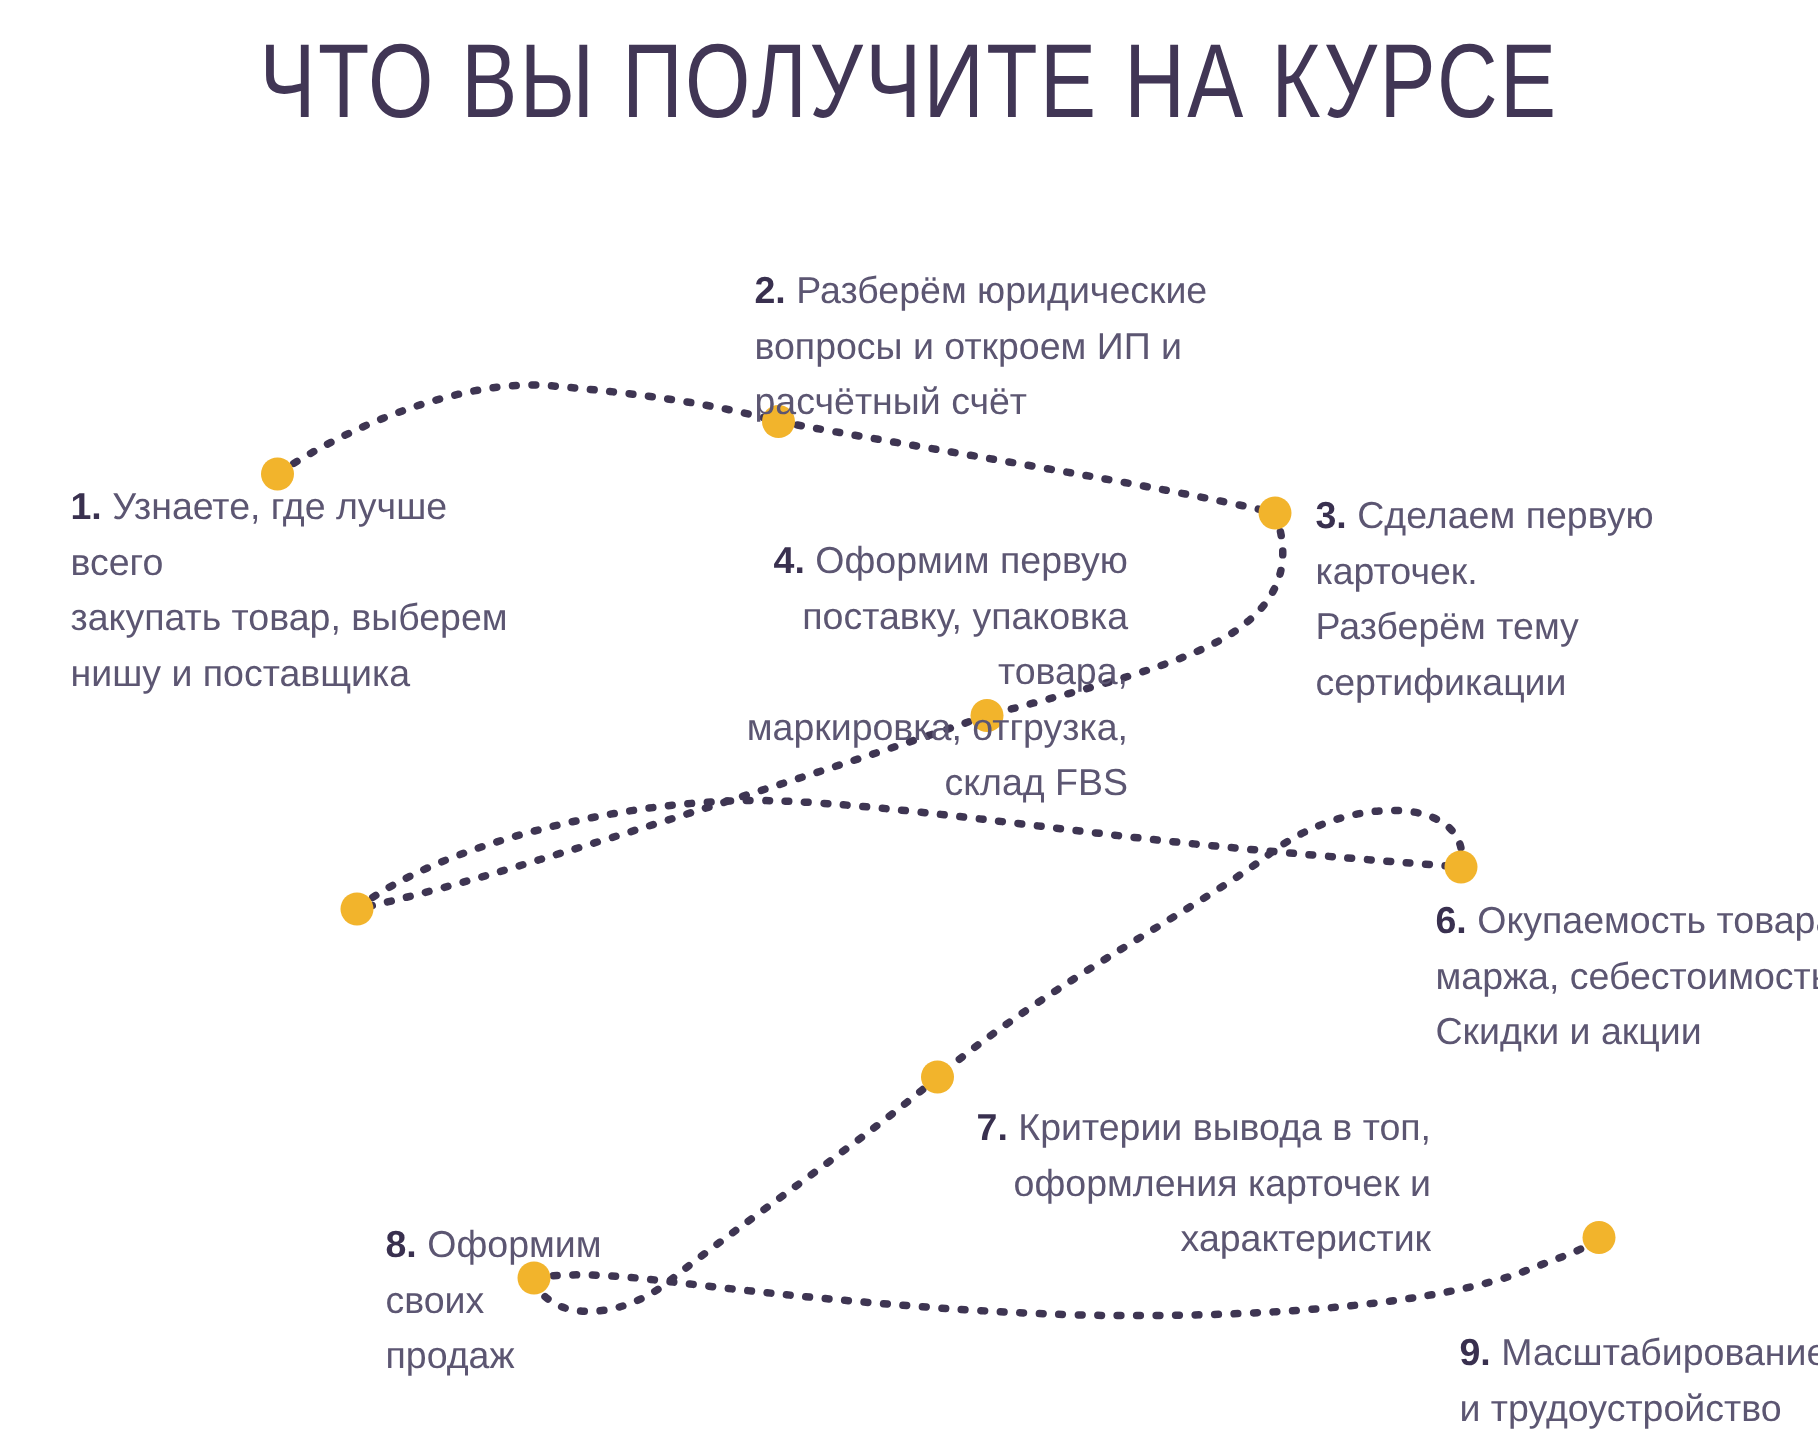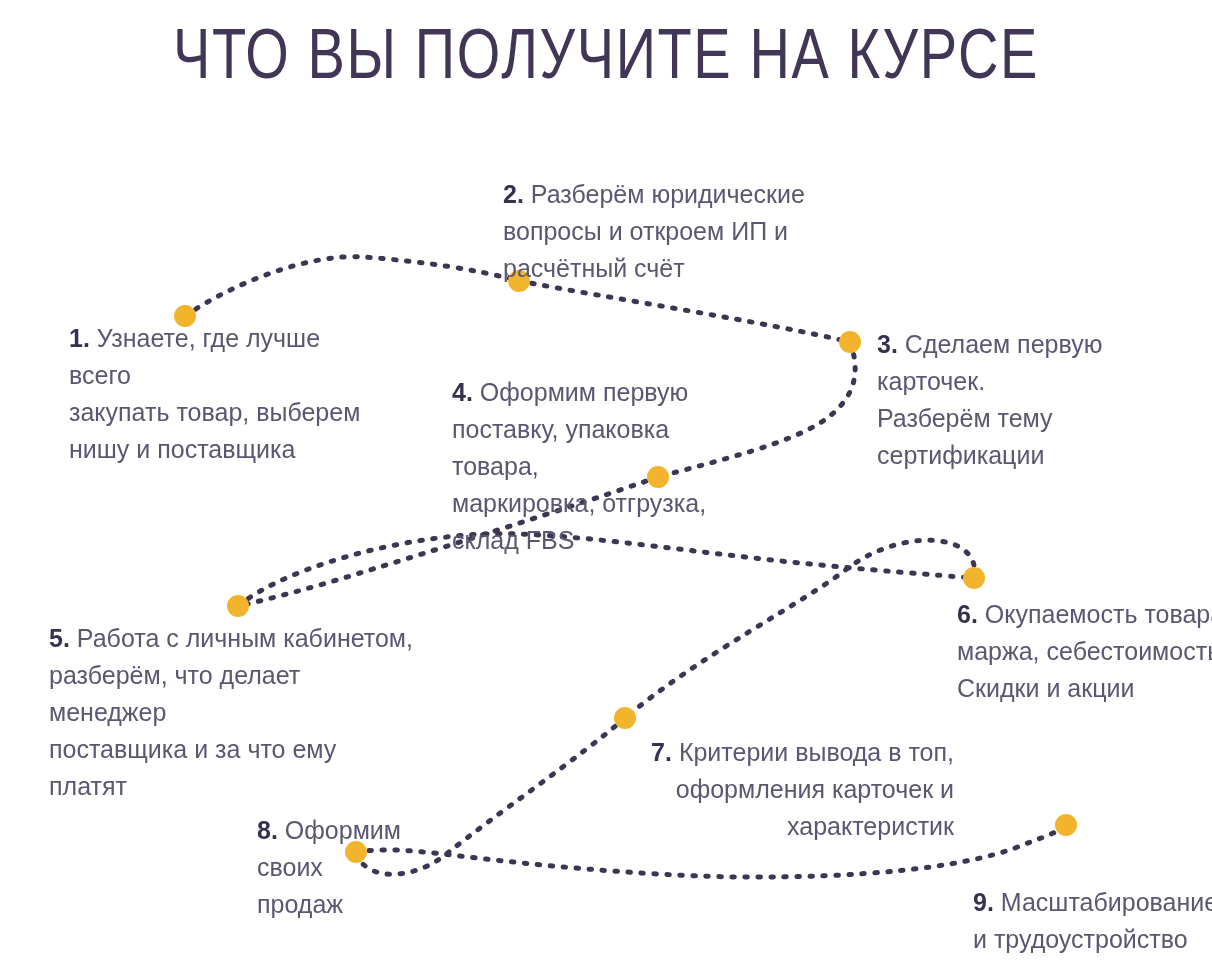--- a/index.html
+++ b/index.html
@@ -91,49 +91,44 @@
       <circle cx="850" cy="342" r="11"></circle>
       <circle cx="658" cy="477" r="11"></circle>
       <circle cx="238" cy="606" r="11"></circle>
       <circle cx="974" cy="578" r="11"></circle>
       <circle cx="625" cy="718" r="11"></circle>
       <circle cx="356" cy="852" r="11"></circle>
       <circle cx="1066" cy="825" r="11"></circle>
     </g>
   </svg>
 
-  <div class="note" style="left:47px;  top:320px; width:310px;margin-left:22px;">
+  <div class="note" style="left:47px;  top:320px; width:310px;">
     <span class="num">1.</span><span class="body">Узнаете, где лучше всего
 закупать товар, выберем
 нишу и поставщика</span>
   </div>
 
   <div class="note" style="left:503px; top:176px; width:310px;">
     <span class="num">2.</span><span class="body">Разберём юридические
 вопросы и откроем ИП и
 расчётный счёт</span>
   </div>
 
   <div class="note" style="left:877px; top:326px; width:340px;">
     <span class="num">3.</span><span class="body">Сделаем первую карточек.
 Разберём тему сертификации</span>
   </div>
 
-  <div class="note" style="left:452px; top:374px; width:300px;">
+  <div class="note" style="left:452px; top:356px; width:300px;text-align:right;">
     <span class="num">4.</span><span class="body">Оформим первую
 поставку, упаковка товара,
 маркировка, отгрузка,
 склад FBS</span>
   </div>
 
-  <div class="note" style="left:49px;  top:620px; width:370px;">
-    <span class="num">5.</span><span class="body">Работа с личным кабинетом,
-разберём, что делает менеджер
-поставщика и за что ему платят</span>
-  </div>
 
   <div class="note" style="left:957px; top:596px; width:280px;">
     <span class="num">6.</span><span class="body">Окупаемость товара,
 маржа, себестоимость.
 Скидки и акции</span>
   </div>
 
   <div class="note" style="left:644px; top:734px; width:310px;text-align:right;">
     <span class="num">7.</span><span class="body">Критерии вывода в топ,
 оформления карточек и

